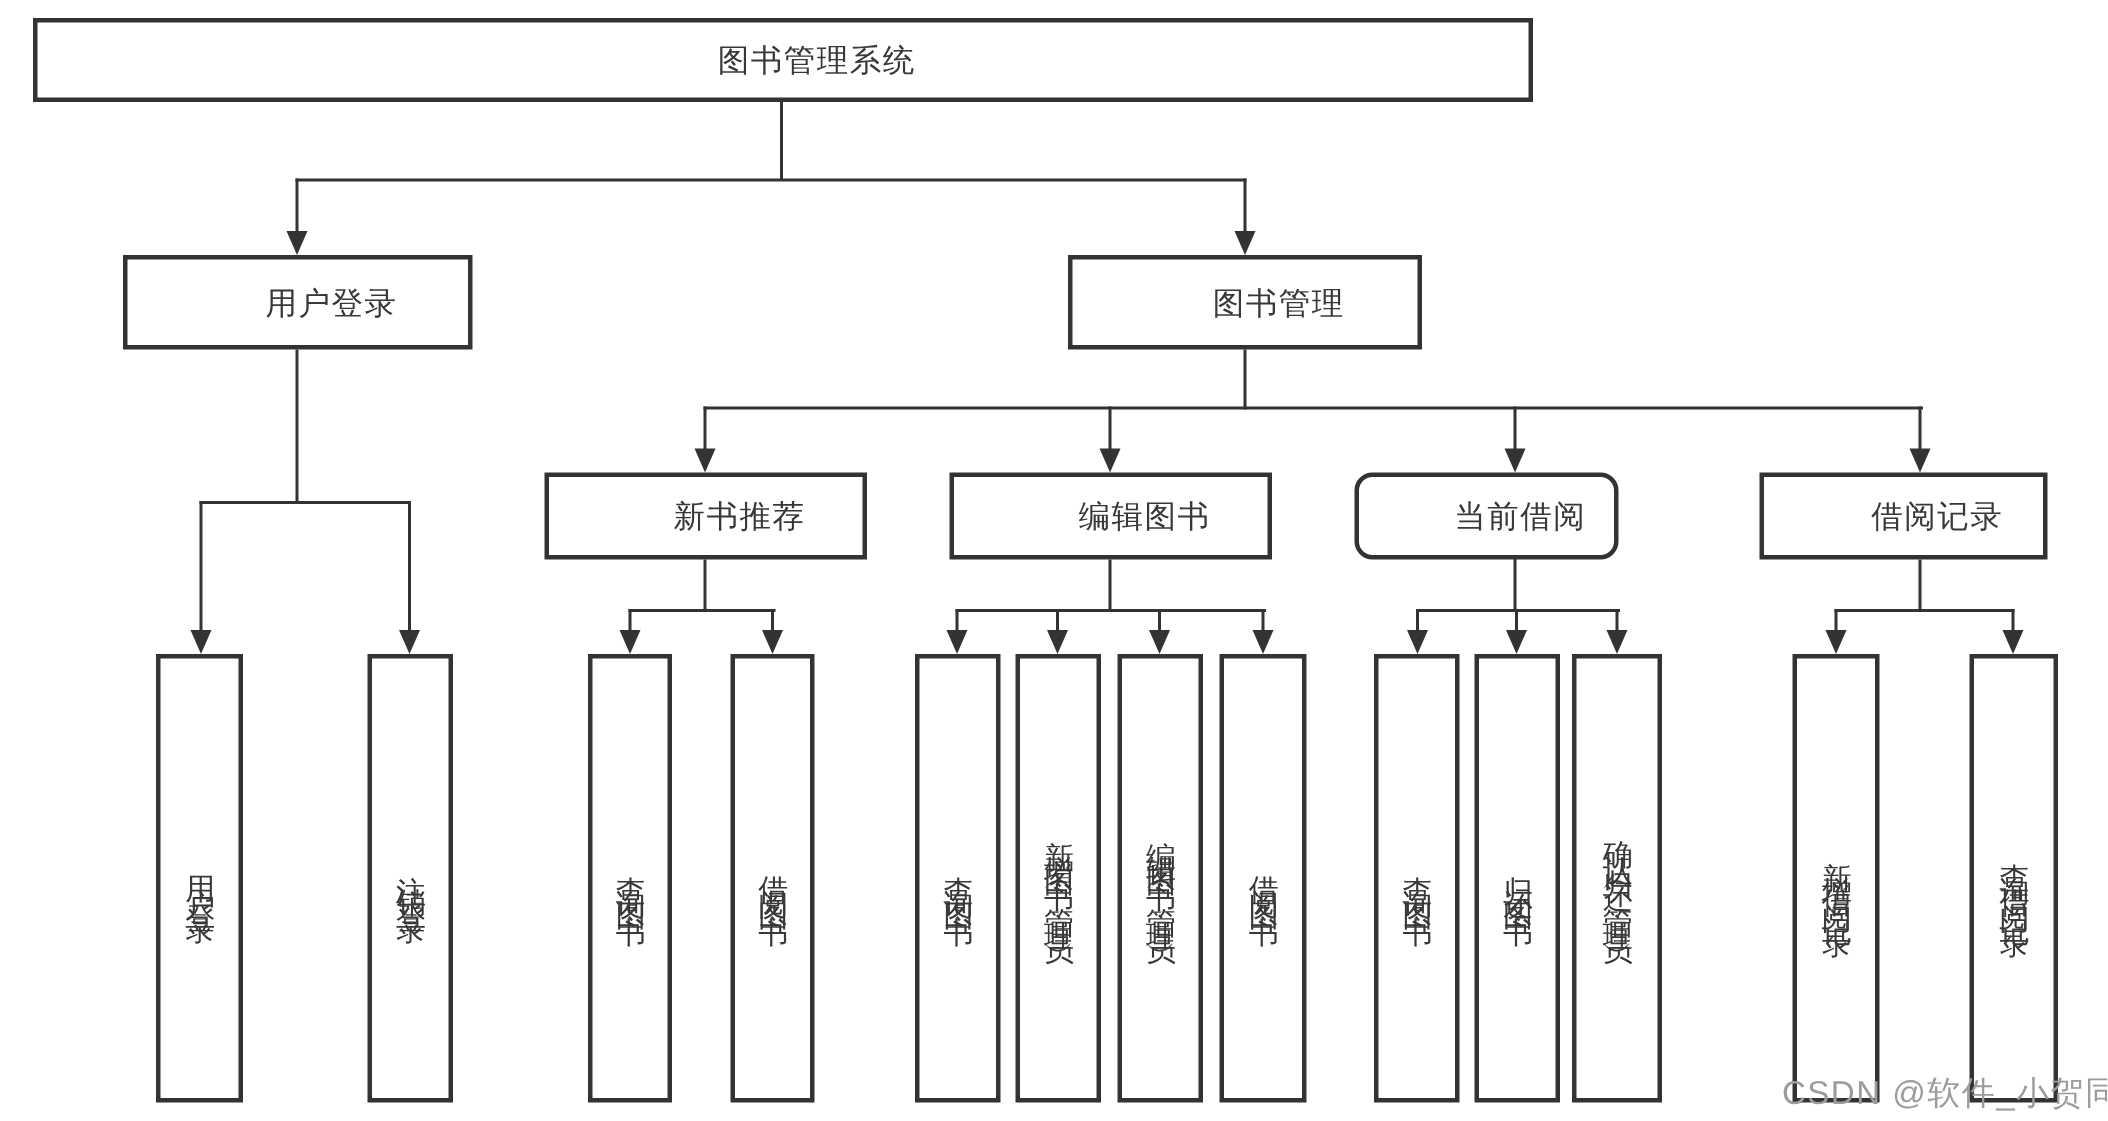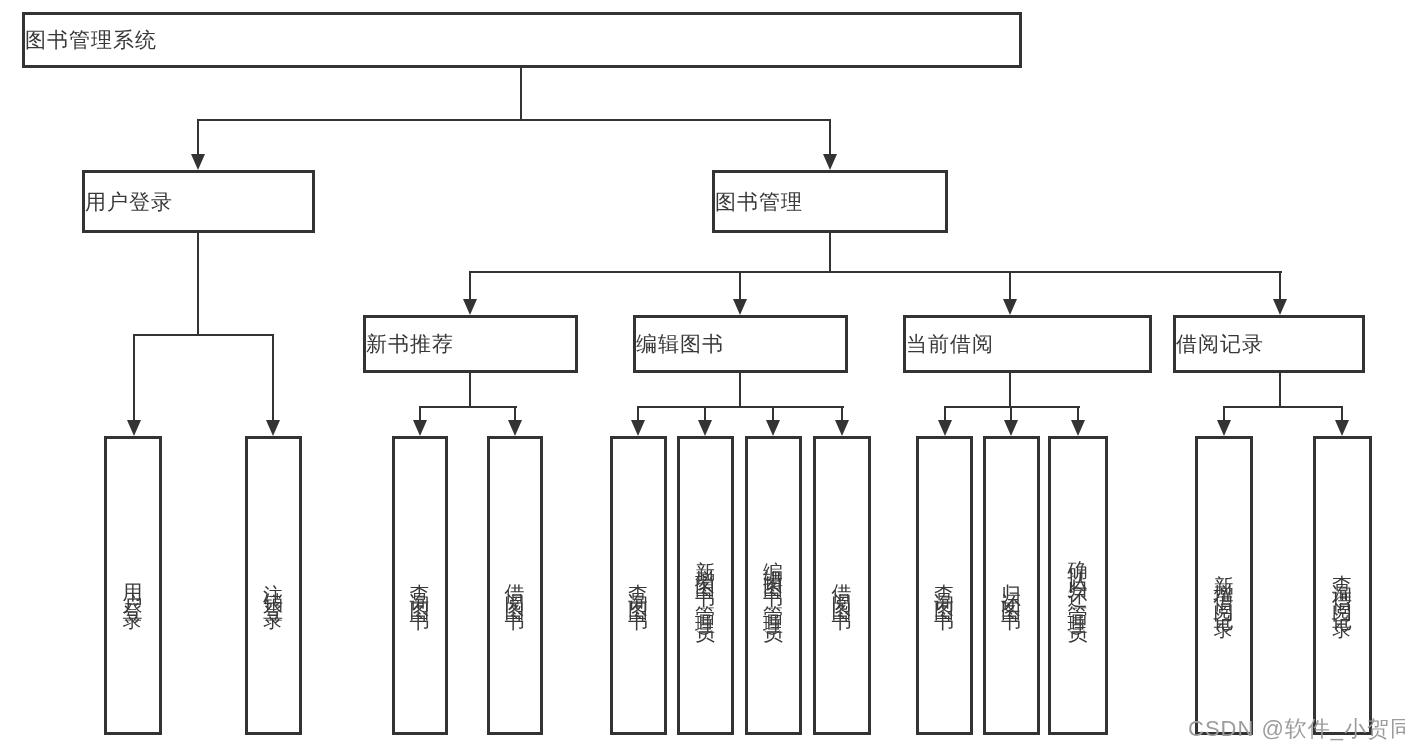--- a/index.html
+++ b/index.html
@@ -3,22 +3,22 @@
 <meta charset="utf-8">
 <style>
   html,body{margin:0;padding:0;background:#ffffff;}
   body{font-family:"Liberation Sans","DejaVu Sans",sans-serif;}
   #canvas{
     position:relative;width:1405px;height:747px;background:#ffffff;overflow:hidden;
     --line:#333333;--text:#383838;
   }
   .hbox{
     position:absolute;background:#ffffff;border:3px solid var(--line);
-    display:flex;align-items:center;
-    font-size:21px;color:var(--text);letter-spacing:1px;box-sizing:border-box;z-index:2;
+    display:flex;align-items:center;justify-content:center;
+    font-size:21px;color:var(--text);letter-spacing:1px;box-sizing:border-box;z-index:2;padding-left:45px;
   }
   .vbox{
     position:absolute;background:#ffffff;border:3px solid var(--line);
     display:flex;align-items:center;justify-content:center;box-sizing:border-box;z-index:2;
   }
   .vbox .vtext{
     writing-mode:vertical-rl;font-size:20px;color:var(--text);letter-spacing:9px;
     line-height:1;white-space:nowrap;
   }
   .vline{position:absolute;width:2px;background:var(--line);z-index:1;}
@@ -107,21 +107,21 @@
   <div class="hbox" style="left:712px;top:170px;width:236px;height:63px;">
     <span>图书管理</span>
   </div>
 
   <div class="hbox" style="left:363px;top:315px;width:215px;height:58px;">
     <span>新书推荐</span>
   </div>
   <div class="hbox" style="left:633px;top:315px;width:215px;height:58px;">
     <span>编辑图书</span>
   </div>
-  <div class="hbox" style="left:903px;top:315px;width:249px;height:58px;">
+  <div class="hbox" style="left:903px;top:315px;width:176px;height:58px;border-radius:12px;">
     <span>当前借阅</span>
   </div>
   <div class="hbox" style="left:1173px;top:315px;width:192px;height:58px;">
     <span>借阅记录</span>
   </div>
 
   <div class="vbox" style="left:104px;top:436px;width:58px;height:299px;">
     <span class="vtext">用户登录</span>
   </div>
   <div class="vbox" style="left:245px;top:436px;width:57px;height:299px;">

